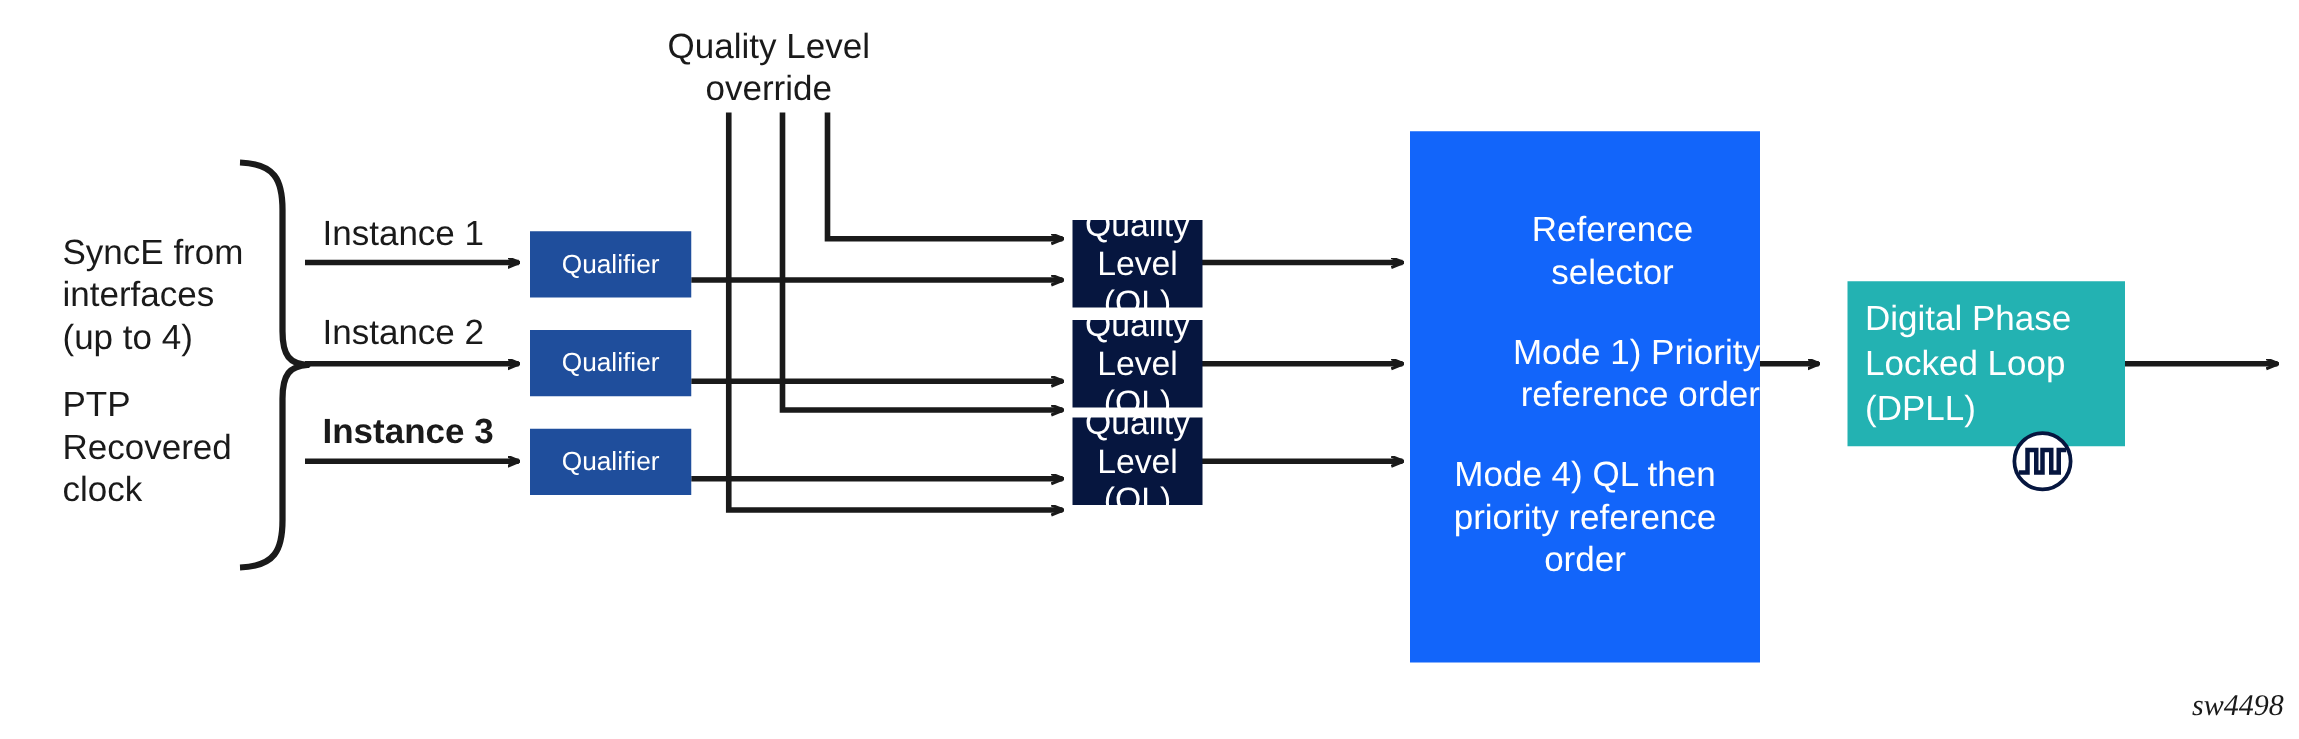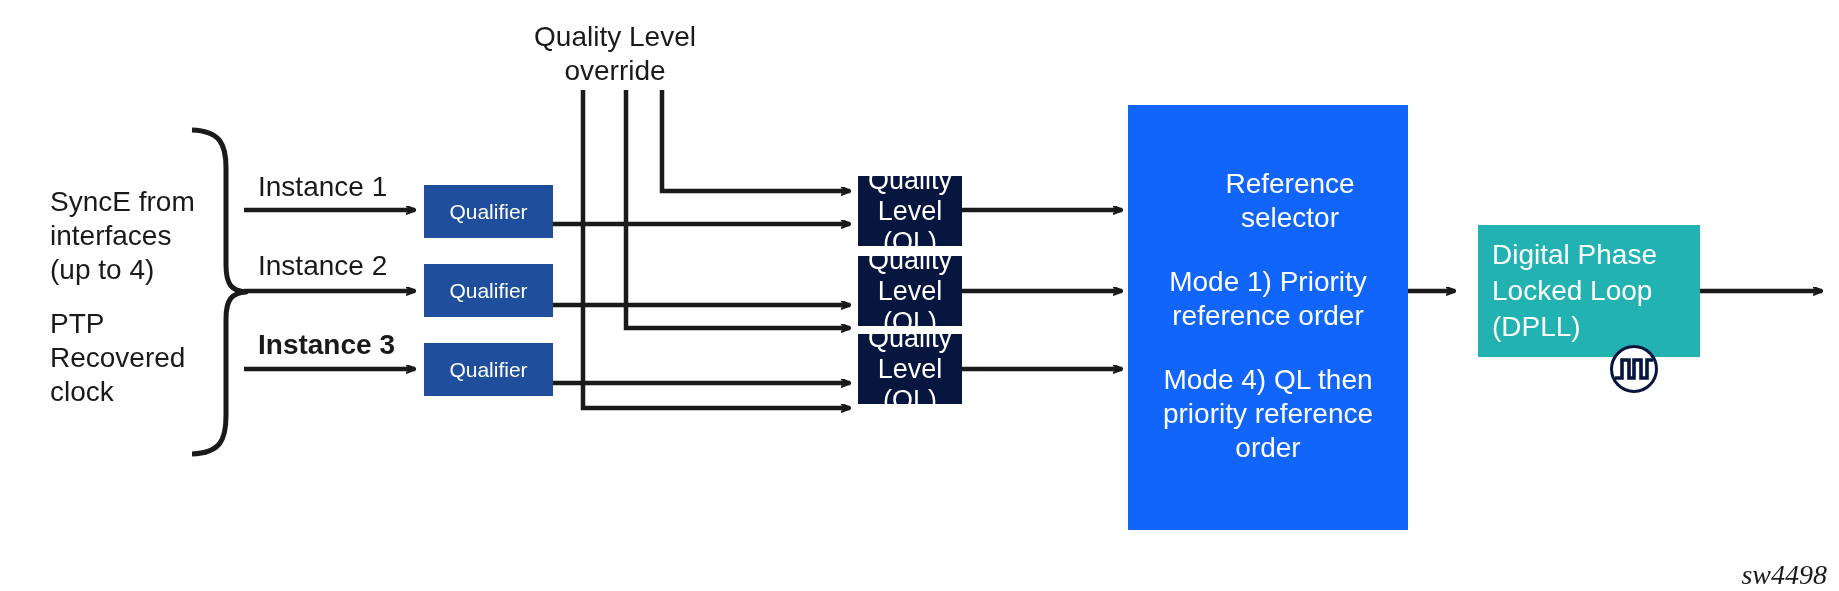--- a/index.html
+++ b/index.html
@@ -81,24 +81,24 @@
     position: absolute;
     left: 1609px;
     top: 344px;
     width: 50px;
     height: 50px;
   }
 
   .watermark {
     position: absolute;
     right: 12px;
-    bottom: 0;
+    bottom: 12px;
     font-family: "Liberation Serif", serif;
     font-style: italic;
-    font-size: 28px;
+    font-size: 24px;
     color: #1a1a1a;
   }
 </style>
 </head>
 <body>
 
 <div id="canvas">
 
   <svg id="wires" viewBox="0 0 1839 591" width="1839" height="591">
     <defs>
@@ -167,21 +167,21 @@
 (QL)</span>
   </div>
   <div class="box box-ql" style="left:858px; top:334px; width:104px; height:70px;">
     <span style="white-space: pre-line;">Quality Level
 (QL)</span>
   </div>
 
   <div class="box box-refsel" style="left:1128px; top:105px; width:280px; height:425px;">
     <p class="refsel-para" style="white-space: pre-line; padding-left: 44px;">Reference
 selector</p>
-    <p class="refsel-para" style="white-space: pre-line;">Mode 1) Priority
+    <p class="refsel-para" style="white-space: pre-line; text-align: right;">Mode 1) Priority
 reference order</p>
     <p class="refsel-para" style="white-space: pre-line;">Mode 4) QL then
 priority reference
 order</p>
   </div>
 
   <div class="box box-dpll" style="left:1462px; top:225px; width:222px; height:132px;">
     <div class="dpll-text">
       <div>Digital Phase</div>
       <div>Locked Loop</div>

